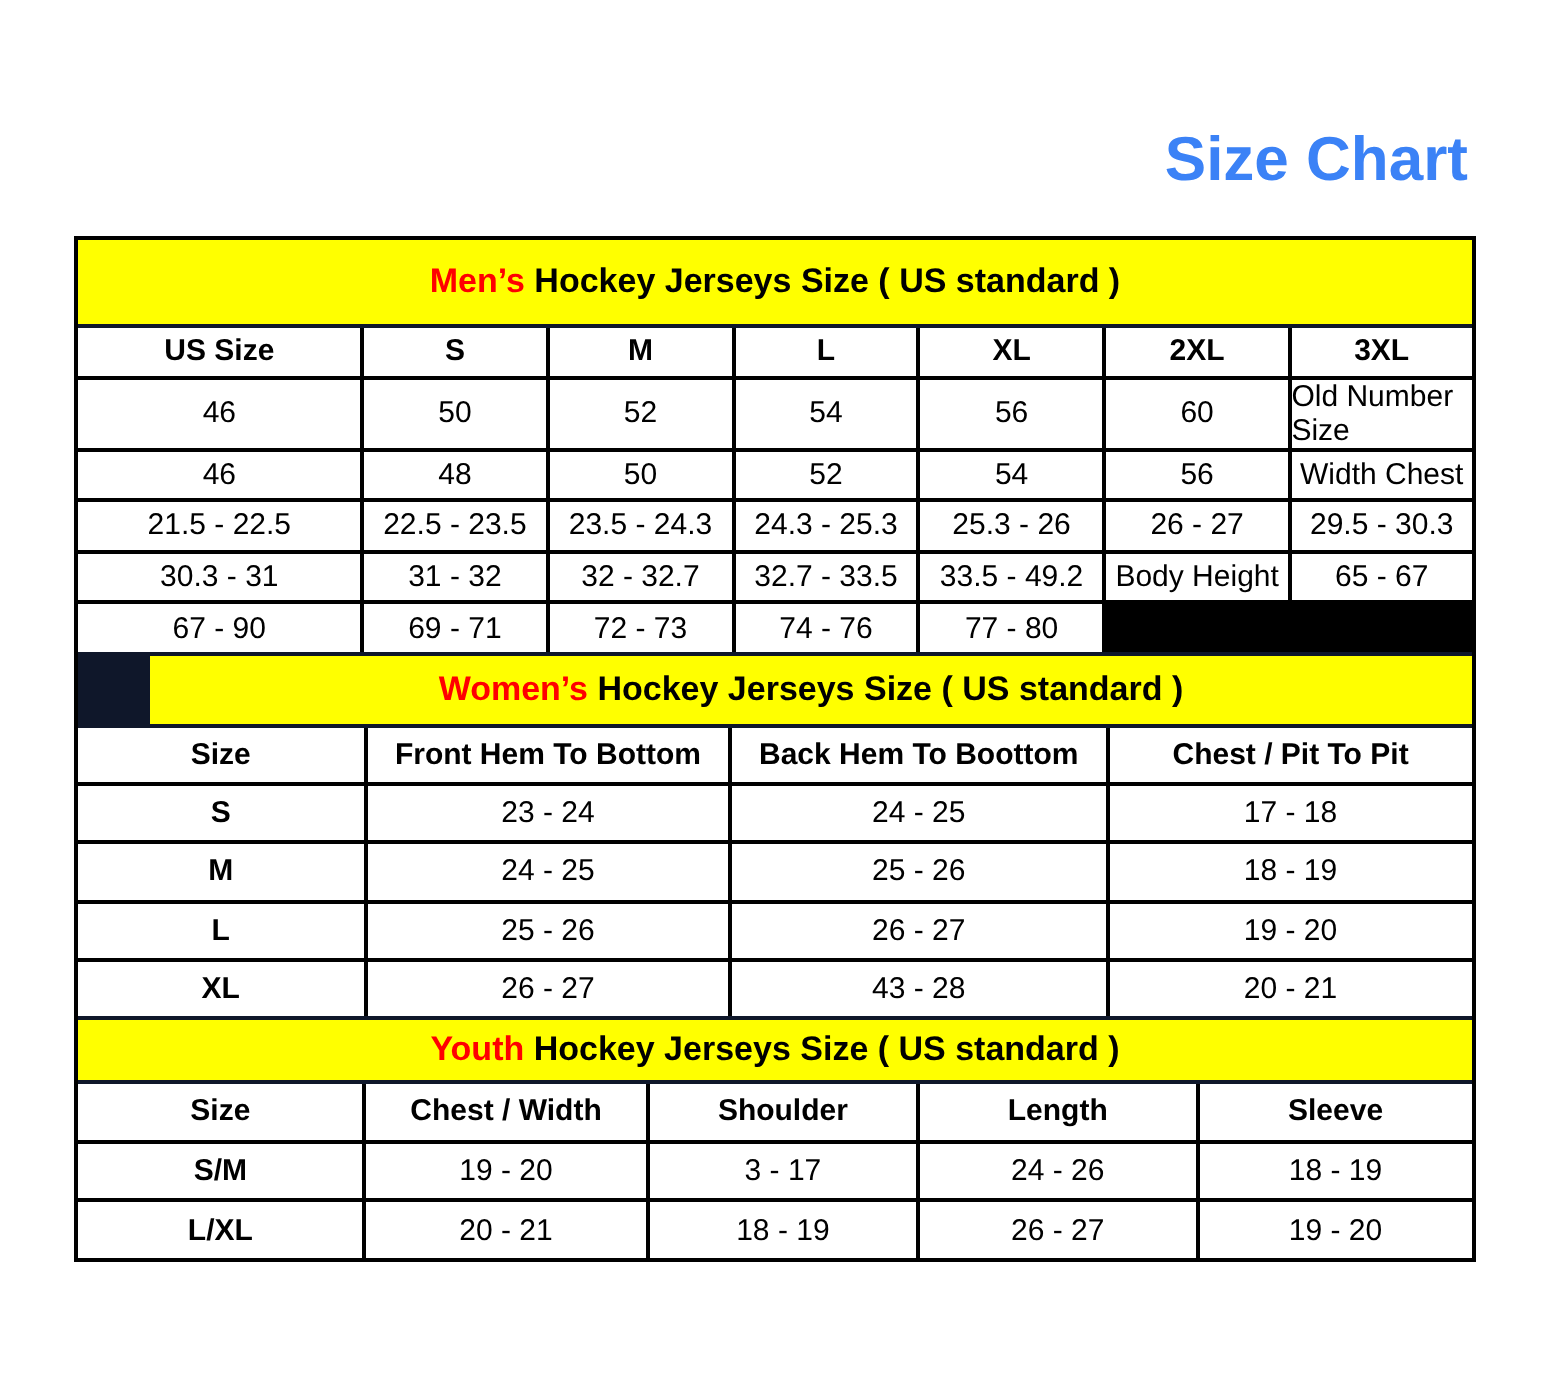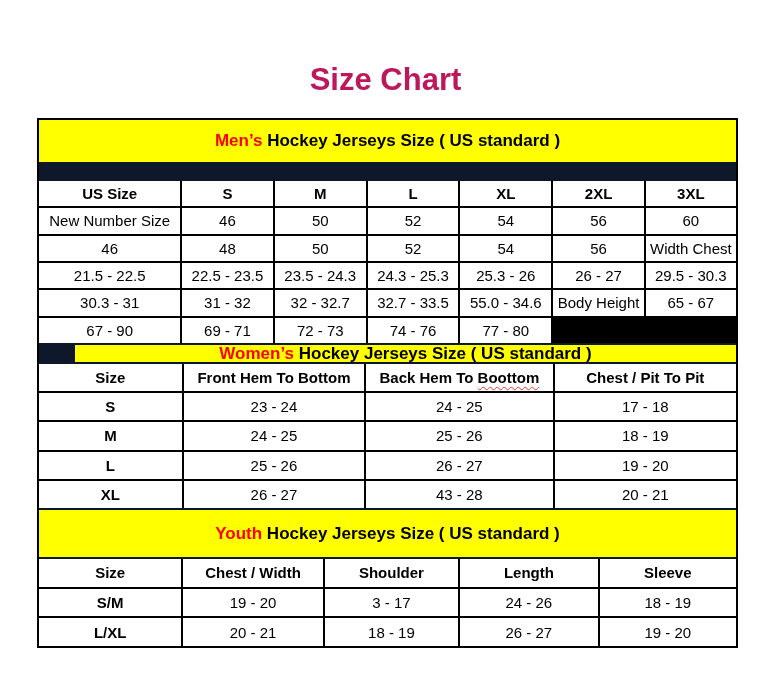--- a/index.html
+++ b/index.html
@@ -16,24 +16,24 @@
     position: relative;
     width: 776px;
     height: 692px;
     background: #ffffff;
   }
   .page-title {
     position: absolute;
     left: 37px;
     top: 62px;
     width: 697px;
-    text-align: center;
+    text-align: right;
     font-size: 31px;
     font-weight: bold;
-    color: #be185d;
+    color: #3b82f6;
     letter-spacing: 0px;
   }
   .size-chart {
     position: absolute;
     left: 37px;
     top: 118px;
     width: 697px;
     background: #0f172a;
     border: 2px solid #000000;
     display: flex;
@@ -44,32 +44,31 @@
     background: #ffff00;
     display: flex;
     align-items: center;
     justify-content: center;
     font-weight: bold;
     font-size: 17px;
     white-space: pre-wrap;
   }
   .banner .highlight { color: #ff0000; }
   .men-banner   { height: 42px; }
-  .women-banner { height: 17px; margin-left: 36px; }
-  .youth-banner { height: 47px; }
+  .women-banner { height: 34px; margin-left: 36px; }
+  .youth-banner { height: 30px; }
   .grid {
     display: grid;
     background: #000000;
     gap: 2px;
   }
   .men-grid {
     height: 162px;
     grid-template-columns: 144fr 92fr 93fr 92fr 93fr 92fr 92fr;
     grid-template-rows: repeat(6, 1fr);
-    margin-top: 17px;
   }
   .women-grid {
     height: 144px;
     grid-template-columns: 144fr 182fr 188fr 183fr;
     grid-template-rows: repeat(5, 1fr);
   }
   .youth-grid {
     height: 87px;
     grid-template-columns: 144fr 141fr 135fr 139fr 138fr;
     grid-template-rows: repeat(3, 1fr);
@@ -77,21 +76,20 @@
   .cell {
     background: #ffffff;
     display: flex;
     align-items: center;
     justify-content: center;
     font-size: 15px;
     white-space: pre-wrap;
   }
   .head { font-weight: bold; }
   .misspelled {
-    text-decoration: underline;
     text-decoration-style: wavy;
     text-decoration-color: #e03a2f;
     text-decoration-thickness: 1px;
     text-underline-offset: 3px;
   }
 </style>
 </head>
 <body>
 
 <div class="page">
@@ -107,49 +105,49 @@
     <div class="grid men-grid">
 
       <div class="cell head">US Size</div>
       <div class="cell head">S</div>
       <div class="cell head">M</div>
       <div class="cell head">L</div>
       <div class="cell head">XL</div>
       <div class="cell head">2XL</div>
       <div class="cell head">3XL</div>
 
-      <div class="cell">New Number Size</div>
       <div class="cell">46</div>
       <div class="cell">50</div>
       <div class="cell">52</div>
       <div class="cell">54</div>
       <div class="cell">56</div>
       <div class="cell">60</div>
 
+      <div class="cell">Old Number Size</div>
       <div class="cell">46</div>
       <div class="cell">48</div>
       <div class="cell">50</div>
       <div class="cell">52</div>
       <div class="cell">54</div>
       <div class="cell">56</div>
 
       <div class="cell">Width Chest</div>
       <div class="cell">21.5 - 22.5</div>
       <div class="cell">22.5 - 23.5</div>
       <div class="cell">23.5 - 24.3</div>
       <div class="cell">24.3 - 25.3</div>
       <div class="cell">25.3 - 26</div>
       <div class="cell">26 - 27</div>
 
       <div class="cell">29.5 - 30.3</div>
       <div class="cell">30.3 - 31</div>
       <div class="cell">31 - 32</div>
       <div class="cell">32 - 32.7</div>
       <div class="cell">32.7 - 33.5</div>
-      <div class="cell">55.0 - 34.6</div>
+      <div class="cell">33.5 - 49.2</div>
 
       <div class="cell">Body Height</div>
       <div class="cell">65 - 67</div>
       <div class="cell">67 - 90</div>
       <div class="cell">69 - 71</div>
       <div class="cell">72 - 73</div>
       <div class="cell">74 - 76</div>
       <div class="cell">77 - 80</div>
     </div>
 

